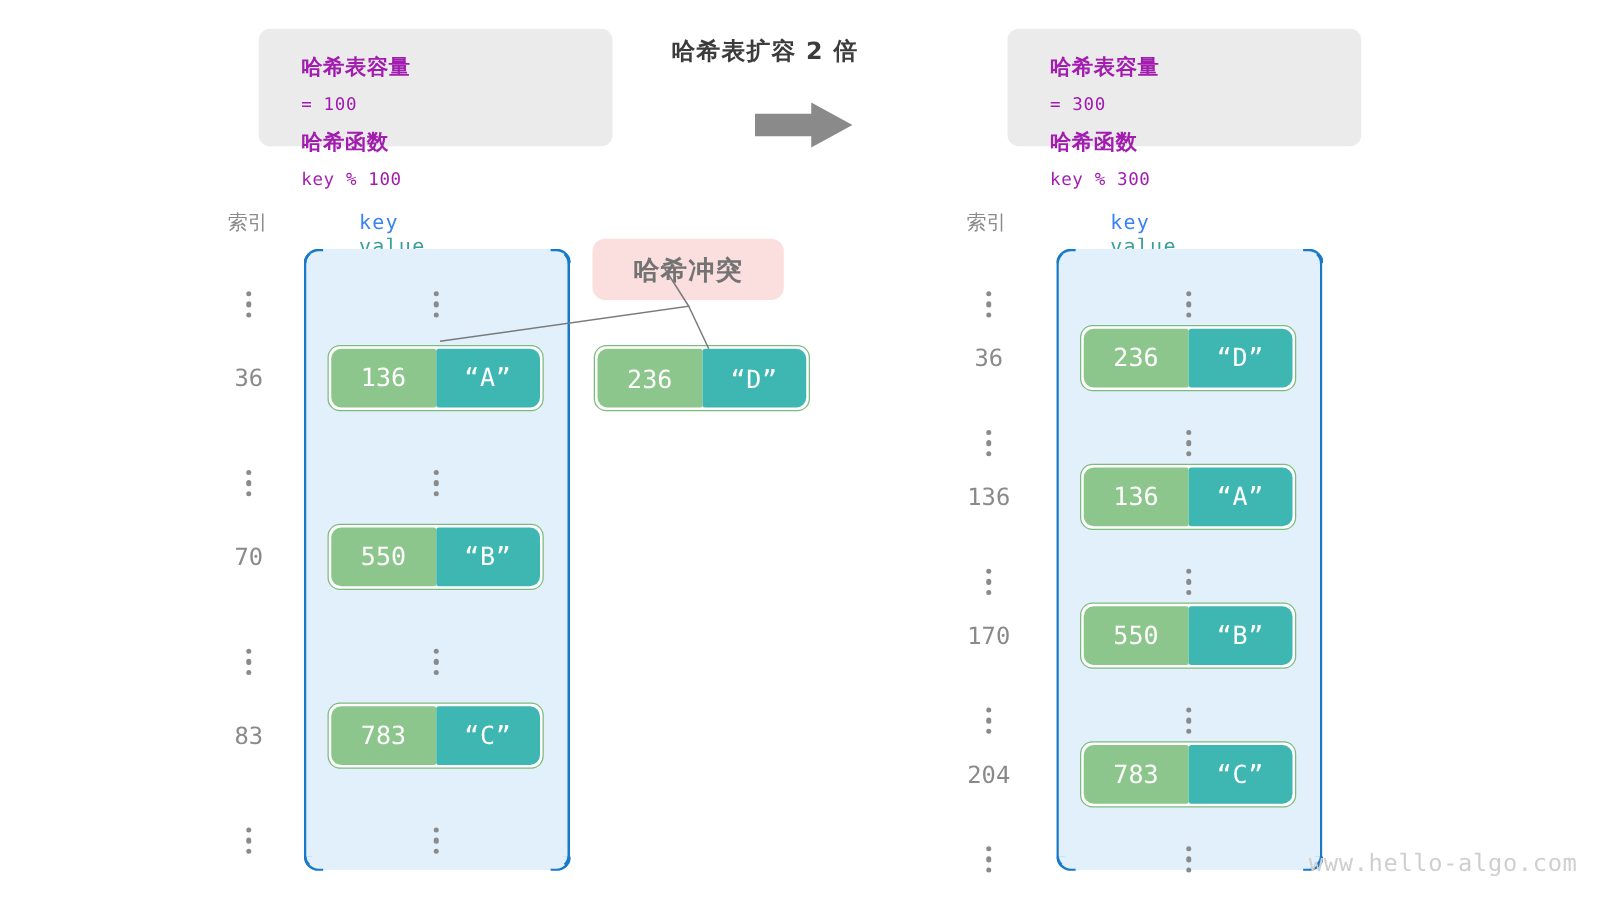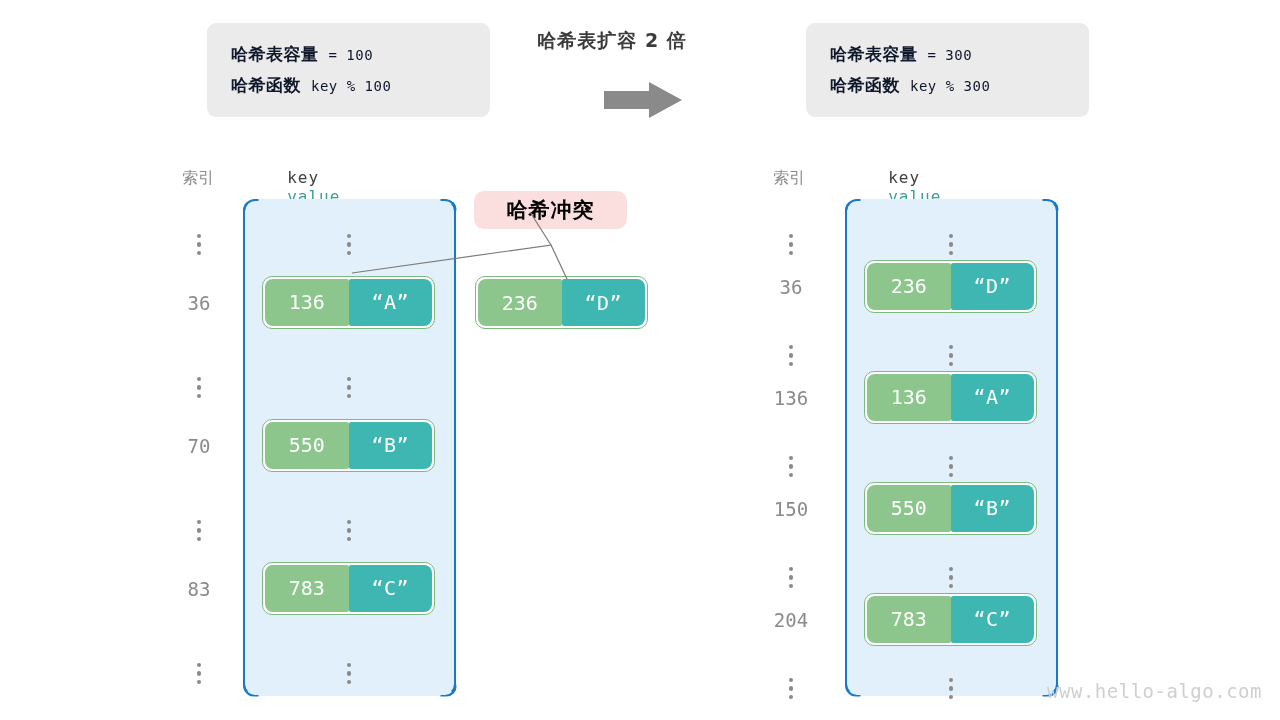--- a/index.html
+++ b/index.html
@@ -24,21 +24,22 @@
     padding: 16px 24px 18px 24px;
   }
   #info-left  { left: 207px; top: 23px; width: 283px; height: 94px; }
   #info-right { left: 806px; top: 23px; width: 283px; height: 94px; }
 
   .info-line {
     display: flex;
     align-items: baseline;
     white-space: pre;
     line-height: 30px;
-    color: #0f172a;
+    color: #a21caf;
+    flex-direction: column;
   }
   .info-key {
     font-weight: bold;
     font-size: 17px;
     letter-spacing: 0.5px;
   }
   .info-val {
     font-family: "DejaVu Sans Mono", "Liberation Mono", monospace;
     font-size: 14px;
     margin-left: 10px;
@@ -73,21 +74,21 @@
     white-space: pre;
   }
   .col-head .idx-h {
     color: #8a8a8a;
     font-weight: normal;
   }
   .col-head .kv-h {
     font-family: "DejaVu Sans Mono", "Liberation Mono", monospace;
     letter-spacing: 1px;
   }
-  .kv-h.key-h   { color: #404040; }
+  .kv-h.key-h   { color: #3b82f6; }
   .kv-h.value-h { color: #3a9e9a; }
 
   #head-left-idx  { left: 172px; top: 149px; }
   #head-left-kv   { left: 277px; top: 149px; }
   #head-right-idx { left: 763px; top: 149px; }
   #head-right-kv  { left: 878px; top: 149px; }
 
   
   .bucket-array {
     position: absolute;
@@ -188,29 +189,29 @@
     border-radius: 2px 8px 8px 2px;
     letter-spacing: 0.5px;
   }
 
   
   #collision-badge {
     position: absolute;
     left: 474px;
     top: 191px;
     width: 153px;
-    height: 38px;
+    height: 49px;
     background: #fbdede;
     border-radius: 10px;
     display: flex;
     align-items: center;
     justify-content: center;
     font-size: 21px;
     font-weight: bold;
-    color: #000000;
+    color: #737373;
     letter-spacing: 1px;
   }
   #connectors {
     position: absolute;
     left: 0;
     top: 0;
     width: 1280px;
     height: 720px;
     pointer-events: none;
   }
@@ -362,21 +363,21 @@
     <div class="row-index" style="left: 760px; top: 427px;"><span class="dots-v">
         <i></i>
         <i></i>
         <i></i>
       </span></div>
     <div class="row-index" style="left: 920px; top: 427px;"><span class="dots-v">
         <i></i>
         <i></i>
         <i></i>
       </span></div>
-    <div class="row-index" style="left: 760px; top: 482.5px;">150</div>
+    <div class="row-index" style="left: 760px; top: 482.5px;">170</div>
     <div class="pair" style="left: 864px; top: 481.5px;">
       <span class="cell key">550</span>
       <span class="cell value">“B”</span>
     </div>
     <div class="row-index" style="left: 760px; top: 538px;"><span class="dots-v">
         <i></i>
         <i></i>
         <i></i>
       </span></div>
     <div class="row-index" style="left: 920px; top: 538px;"><span class="dots-v">

